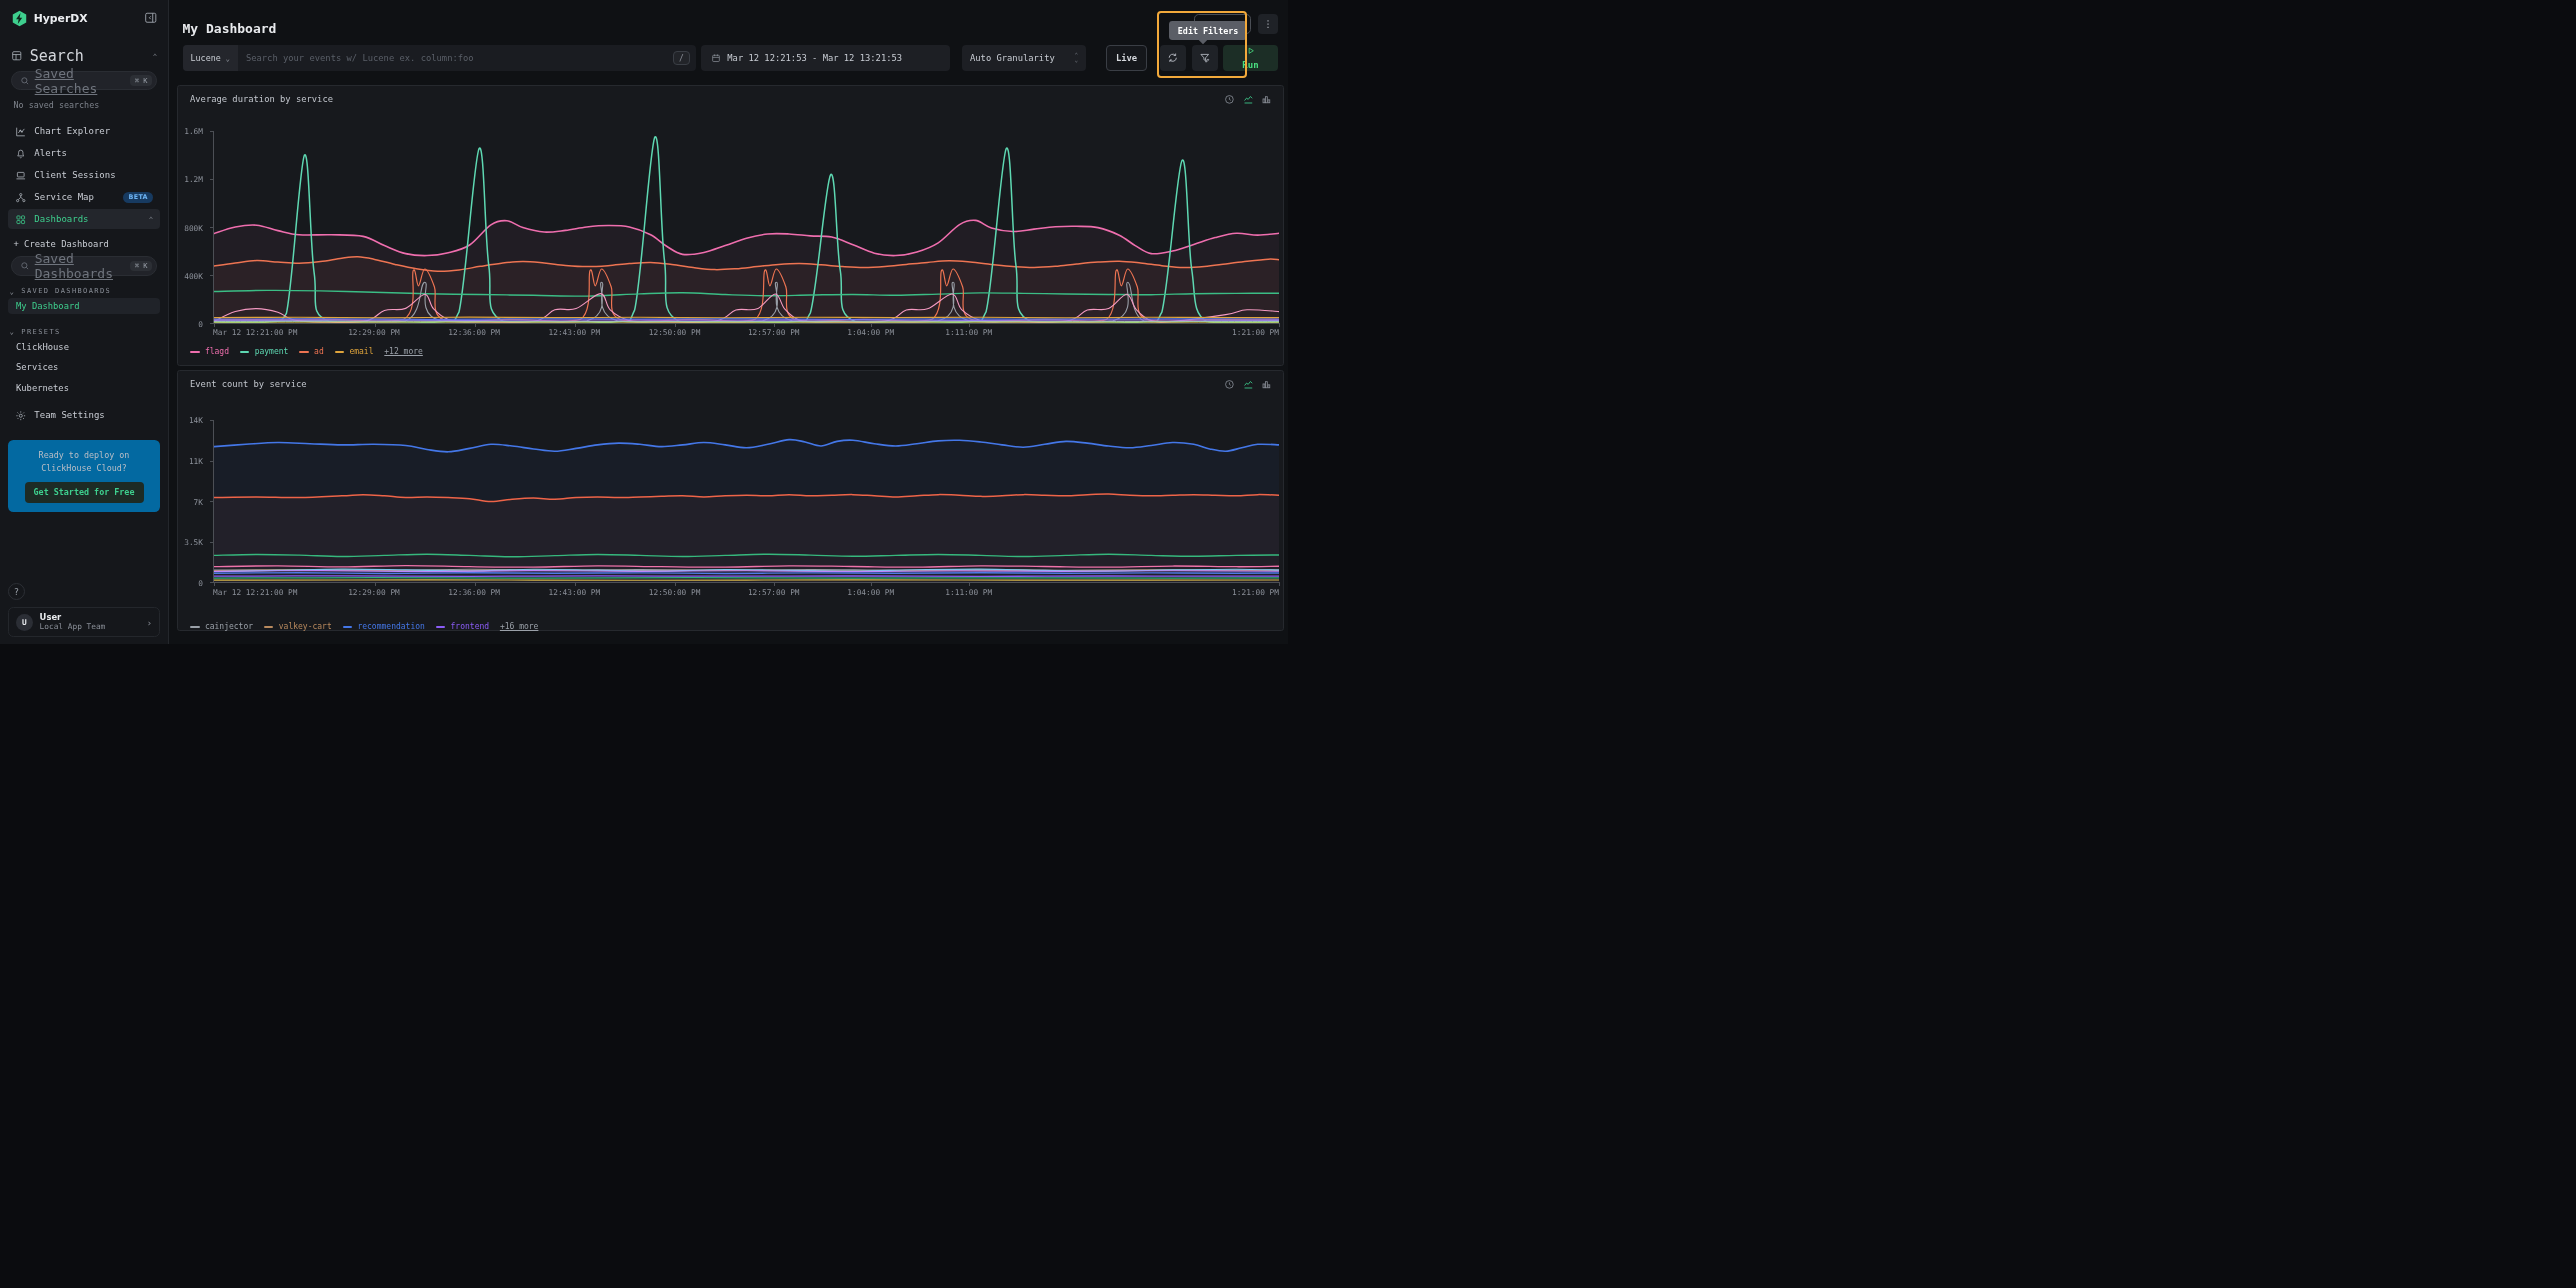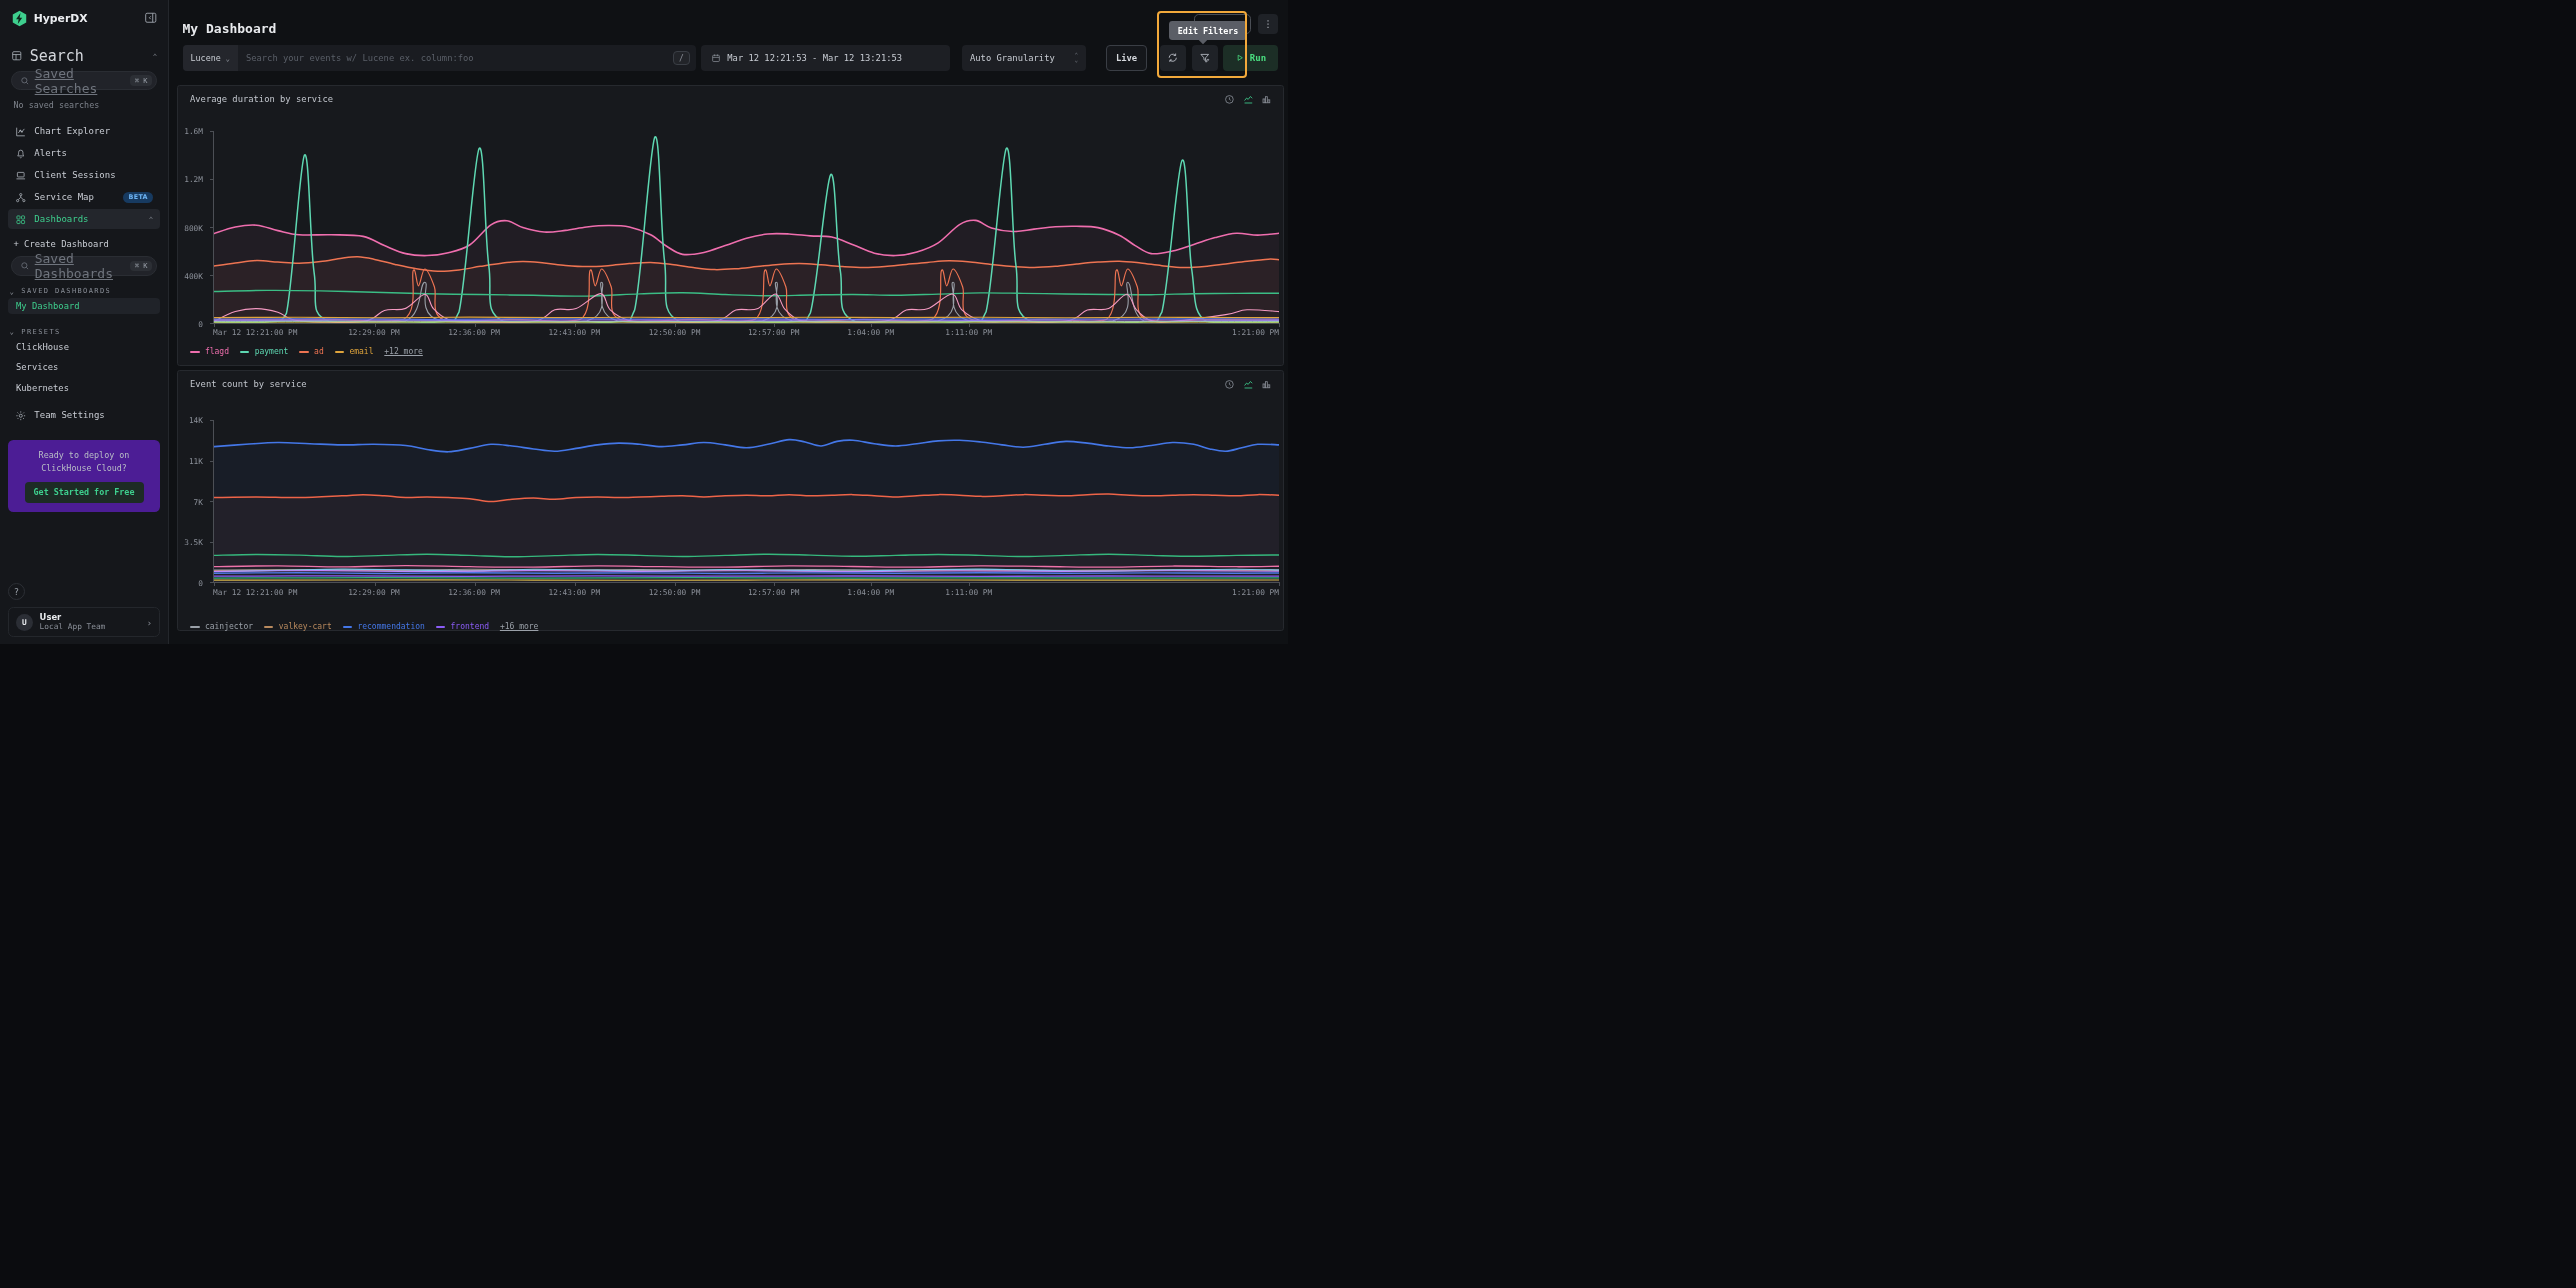--- a/index.html
+++ b/index.html
@@ -33,21 +33,21 @@
               color:#6db3f2;background:#173a60;border-radius:675px;padding:1.7px 5.4px;}
   .create-dash{font-size:8.8px;color:#c9cdd4;padding:8px 10.8px 0 13.5px;cursor:pointer;}
   .group-head{display:flex;align-items:center;gap:6px;padding:0 10.8px 0 23px;margin-top:10.8px;font-size:7px;
               letter-spacing:1.4px;color:#8a8f98;}
   .group-head .chev{margin-left:-13.5px;}
   .sub-item{font-size:8.8px;color:#c9cdd4;margin:2px 8px;padding:3.4px 8px;border-radius:4px;cursor:pointer;}
   .sub-item.active{background:#202329;color:#3ecf8e;}
   .team-row{display:flex;align-items:center;gap:8px;margin:6.8px 8px 0 8px;padding:0 6.8px;height:20px;cursor:pointer;}
   .team-row .ic{width:11.5px;height:11.5px;color:#aab0b8;}
   .team-row .lbl{font-size:9px;color:#c9cdd4;}
-  .cloud-card{margin:15px 8px 0 8px;background:#4c1d95;border-radius:5.4px;padding:8.8px 6.8px 9.5px 6.8px;text-align:center;}
+  .cloud-card{margin:15px 8px 0 8px;background:#0369a1;border-radius:5.4px;padding:8.8px 6.8px 9.5px 6.8px;text-align:center;}
   .cloud-card .txt{font-size:8.4px;line-height:1.5;color:#b9bec6;}
   .cloud-btn{display:block;margin:7.4px auto 0 auto;width:119px;background:#1d2b25;color:#3ecf8e;
              font-weight:bold;font-size:8.4px;border:none;border-radius:4px;padding:5.4px 0;cursor:pointer;
              font-family:"DejaVu Sans Mono",monospace;}
   .sidebar-bottom{margin-top:auto;padding:0 8px 6.8px 8px;}
   .help-circle{width:17px;height:17px;border:0.7px solid #2c2f35;border-radius:50%;color:#9aa0a8;
                display:flex;align-items:center;justify-content:center;font-size:8.8px;cursor:pointer;margin:0 0 6.8px 0;}
   .user-card{display:flex;align-items:center;gap:6.8px;border:0.7px solid #24272c;border-radius:5.4px;
              padding:4px 6.8px;cursor:pointer;}
   .avatar{width:17px;height:17px;border-radius:50%;background:#2b2e35;color:#e8eaed;font-weight:bold;
@@ -76,21 +76,21 @@
   .updown{color:#6f747d;font-size:6px;line-height:.8;text-align:center;}
   .live-btn{left:937px;width:41px;background:#15171b;border:0.7px solid #3a3e45;color:#d6d9de;
             font-weight:bold;font-size:8.8px;display:flex;align-items:center;justify-content:center;cursor:pointer;}
   .iconbtn{position:absolute;top:45px;width:26px;height:26px;background:#1f2227;border-radius:4px;
            display:flex;align-items:center;justify-content:center;color:#b6bac2;cursor:pointer;}
   .iconbtn svg{width:11.5px;height:11.5px;}
   .btn-refresh{left:991px;}
   .btn-filter{left:1023px;}
   .run-btn{position:absolute;left:1054px;top:45px;width:55px;height:26px;background:#1c2e26;border-radius:4px;
            display:flex;align-items:center;justify-content:center;gap:5.4px;color:#4ade80;font-weight:bold;
-           font-size:9px;cursor:pointer;}
+           font-size:9px;cursor:pointer;flex-direction:column;}
   .run-btn svg{width:9.5px;height:9.5px;}
   .kebab-btn{position:absolute;left:1089px;top:14px;width:20px;height:19.6px;background:#1f2227;border-radius:4px;
              color:#b6bac2;display:flex;align-items:center;justify-content:center;font-size:9.5px;cursor:pointer;}
   .ghost-btn{position:absolute;left:1025px;top:14px;width:57px;height:19.6px;border:0.7px solid #4a4e55;
              border-radius:4.7px;display:flex;align-items:center;justify-content:flex-end;padding-right:6px;
              font-family:"DejaVu Sans",sans-serif;font-weight:bold;font-size:8.8px;color:#e8eaed;cursor:pointer;z-index:1;}
   .tooltip{position:absolute;left:1000px;top:21px;height:19px;background:#5b5e66;border-radius:3.4px;
            color:#ffffff;font-weight:bold;font-size:8.4px;display:flex;align-items:center;
            padding:0 8.8px;z-index:2;}
   .tooltip:after{content:"";position:absolute;left:31px;bottom:-2.7px;width:6px;height:6px;background:#5b5e66;

